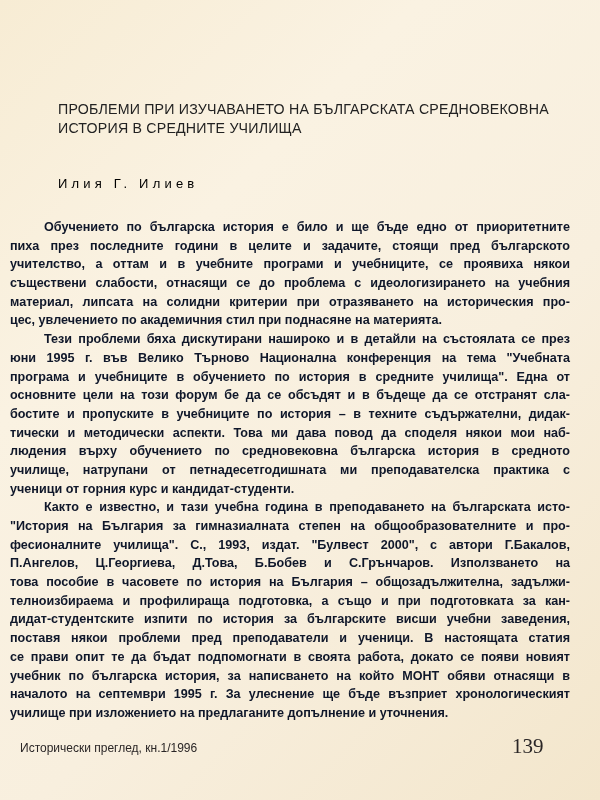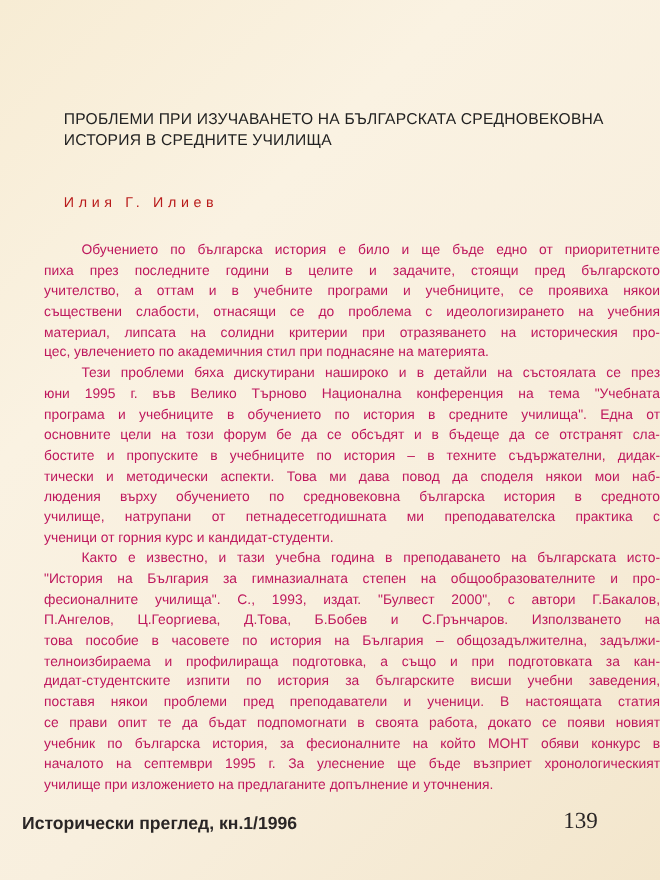--- a/index.html
+++ b/index.html
@@ -32,47 +32,47 @@
       font-weight: normal;
       margin: 0;
     }
     .title span { display: block; white-space: nowrap; }
     .author {
       position: absolute;
       left: 58px;
       top: 176px;
       font-size: 13px;
       letter-spacing: 4.2px;
-      color: #b91c1c;
+      color: #000000;
     }
     .body-text {
       position: absolute;
-      left: 40px;
+      left: 10px;
       top: 218px;
       width: 560px;
       font-size: 12.6px;
       line-height: 18.7px;
-      font-weight: normal;
-      color: #be185d;
+      font-weight: bold;
+      color: #0f172a;
     }
     .body-text .line {
       display: block;
       white-space: nowrap;
       text-align: justify;
       text-align-last: justify;
       height: 18.7px;
     }
     .body-text .line.indent { padding-left: 34px; }
     .body-text .line.last { text-align-last: left; }
     .footer-left {
       position: absolute;
       left: 20px;
       top: 741px;
-      font-size: 16px;
-      font-weight: bold;
+      font-size: 12px;
+      font-weight: normal;
       color: #2a2626;
     }
     .footer-right {
       position: absolute;
       left: 512px;
       top: 734px;
       font-size: 21px;
       font-family: "Liberation Serif", serif;
       color: #2a2626;
     }
@@ -110,21 +110,21 @@
 
     <span class="line indent">Както е известно, и тази учебна година в преподаването на българската исто-</span>
     <span class="line">"История на България за гимназиалната степен на общообразователните и про-</span>
     <span class="line">фесионалните училища". С., 1993, издат. "Булвест 2000", с автори Г.Бакалов,</span>
     <span class="line">П.Ангелов, Ц.Георгиева, Д.Това, Б.Бобев и С.Грънчаров. Използването на</span>
     <span class="line">това пособие в часовете по история на България – общозадължителна, задължи-</span>
     <span class="line">телноизбираема и профилираща подготовка, а също и при подготовката за кан-</span>
     <span class="line">дидат-студентските изпити по история за българските висши учебни заведения,</span>
     <span class="line">поставя някои проблеми пред преподаватели и ученици. В настоящата статия</span>
     <span class="line">се прави опит те да бъдат подпомогнати в своята работа, докато се появи новият</span>
-    <span class="line">учебник по българска история, за фесионалните на който МОНТ обяви конкурс в</span>
+    <span class="line">учебник по българска история, за написването на който МОНТ обяви отнасящи в</span>
     <span class="line">началото на септември 1995 г. За улеснение ще бъде възприет хронологическият</span>
     <span class="line last">училище при изложението на предлаганите допълнение и уточнения.</span>
   </div>
 
   <div class="footer-left">Исторически преглед, кн.1/1996</div>
   <div class="footer-right">139</div>
 
 </div>
 
 </body></html>

